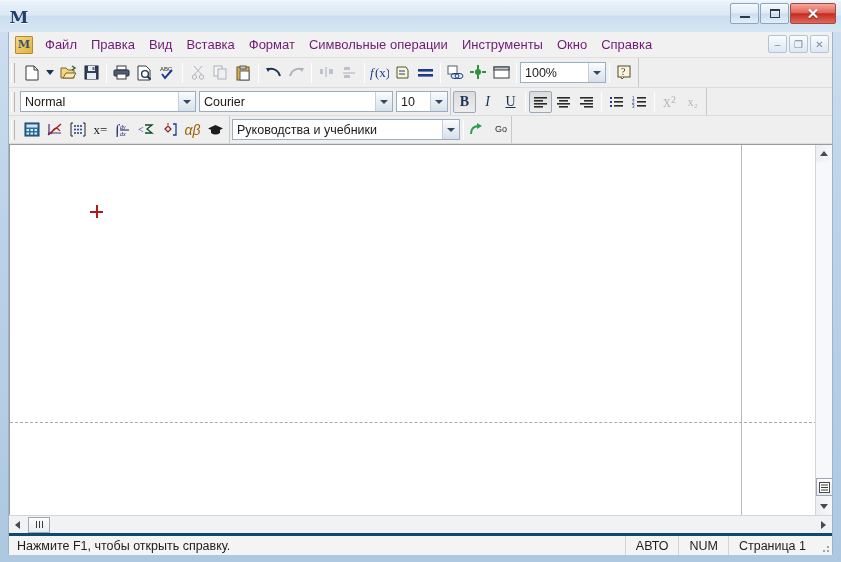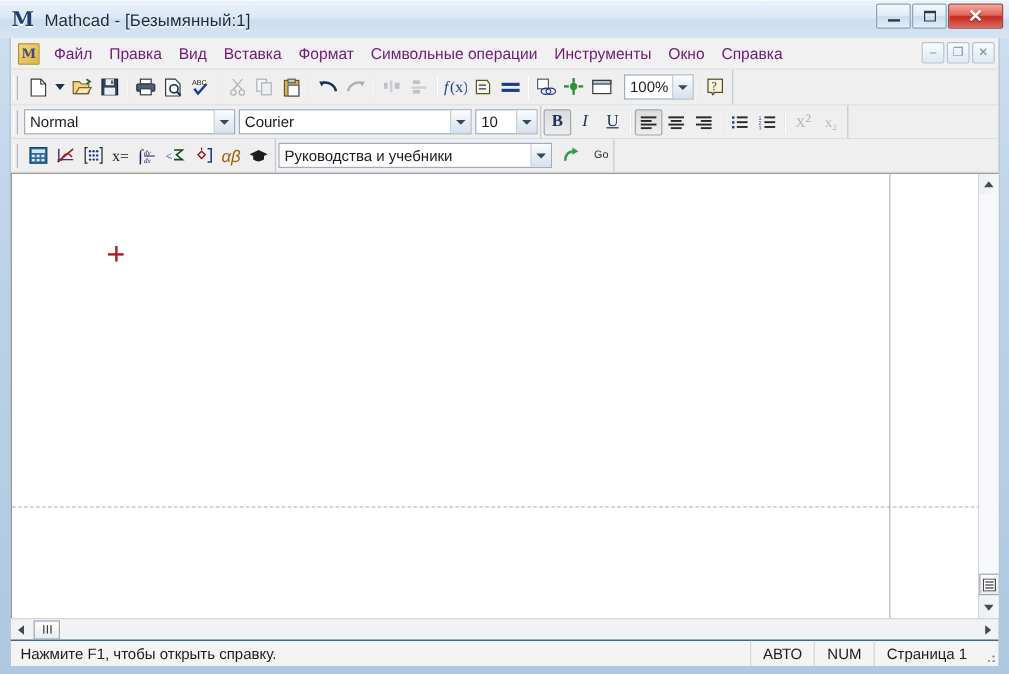--- a/index.html
+++ b/index.html
@@ -193,21 +193,21 @@
     background: linear-gradient(to bottom,#fdfdfe,#e9ecef);
     display: flex; align-items: center; justify-content: center;
     margin-left: 2px;
   }
   .hs-track { flex: 1; }
 
   
   .statusbar {
     height: 22px; background: #f4f4f4;
     display: flex; align-items: center;
-    border-top: 1px solid #0c4a6e;
+    border-top: 3px solid #0c4a6e;
     font-size: 12.5px; color: #1d1d1d;
   }
   .st-msg { flex: 1; padding-left: 8px; border-right: 1px solid #d5d5d5; height: 100%;
     display: flex; align-items: center; }
   .st-cell { padding: 0 10px; border-right: 1px solid #d5d5d5; height: 100%;
     display: flex; align-items: center; }
   .st-cell.nb { border-right: none; }
   .grip-corner {
     width: 16px; height: 100%; display: flex; align-items: flex-end; justify-content: flex-end;
     padding: 2px;
@@ -220,21 +220,20 @@
       radial-gradient(circle 1px at 8px 4px, #9aa3ad 99%, transparent 100%);
   }
 </style>
 </head>
 <body>
 
 <div class="window">
 
   <div class="titlebar">
     <div class="title-logo">M</div>
-    <div class="title-text">Mathcad - [Безымянный:1]</div>
     <div class="wincontrols">
       <div class="wbtn">
           <span class="min-bar"></span>
         </div>
       <div class="wbtn">
           <span class="max-sq"></span>
         </div>
       <div class="wbtn close">
           <span class="glyph">✕</span>
         </div>
@@ -394,21 +393,21 @@
               <rect x="12" y="6" width="4" height="2" fill="#2f8f3a"></rect>
             </svg>
         </div>
         <div class="tbtn">
           <svg class="ic" width="17" height="13" viewBox="0 0 17 13">
               <rect x="1" y="1" width="15" height="11" fill="#fff" stroke="#3b3b3b"></rect>
               <rect x="1" y="1" width="15" height="3" fill="#b9c7d8" stroke="#3b3b3b"></rect>
             </svg>
         </div>
         <div class="tsep"></div>
-        <div class="combo" style="width:58px">
+        <div class="combo" style="width:86px">
           <span>100%</span>
           <span class="caret">
               <i></i>
             </span>
         </div>
         <div class="tsep"></div>
         <div class="tbtn">
           <svg class="ic" width="15" height="15" viewBox="0 0 15 15">
               <rect x="1" y="1" width="12" height="11" fill="#fdf4d6" stroke="#4a4a2a"></rect>
               <path d="M4 12l1 2 2-2" fill="#fdf4d6" stroke="#4a4a2a"></path>

